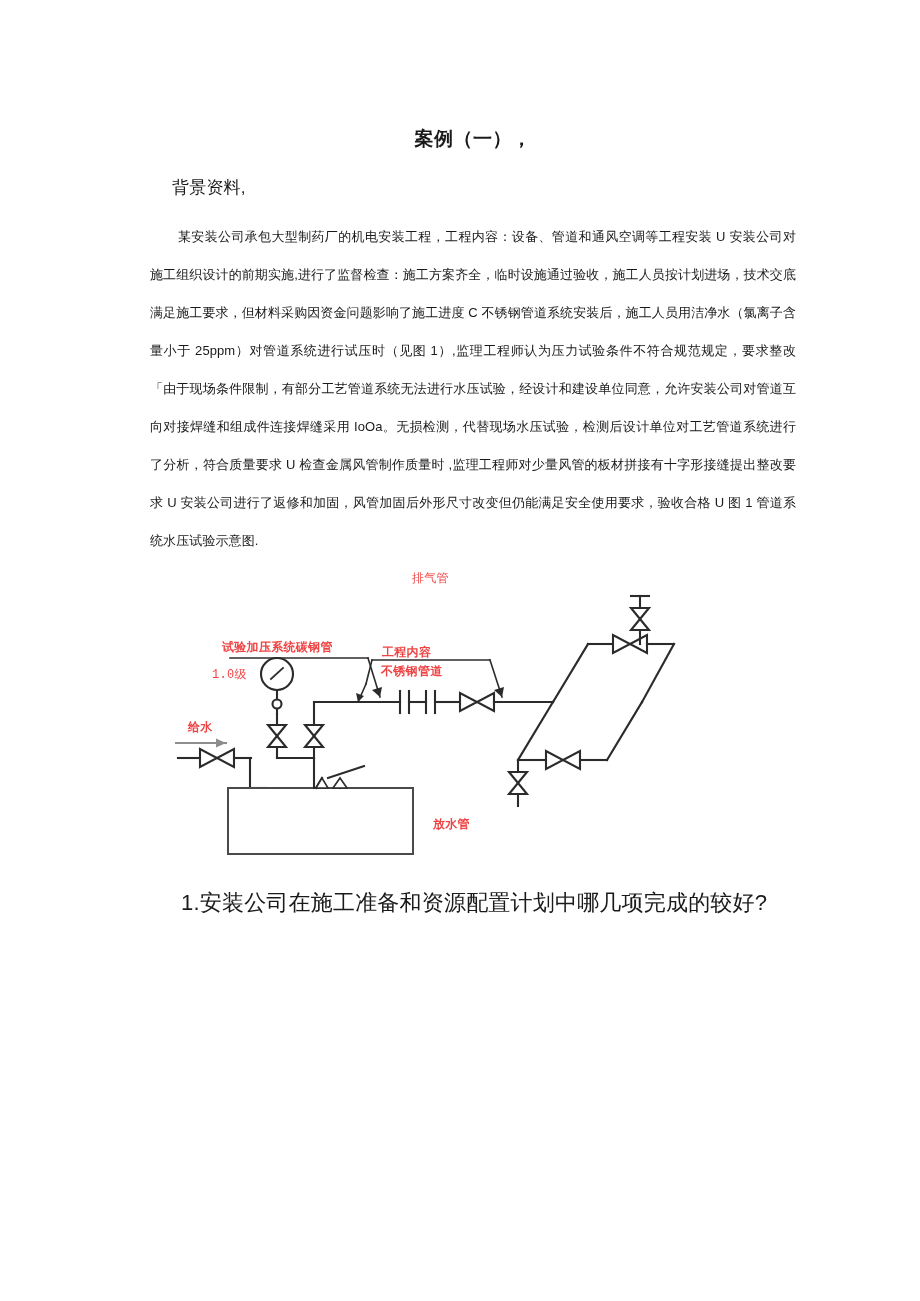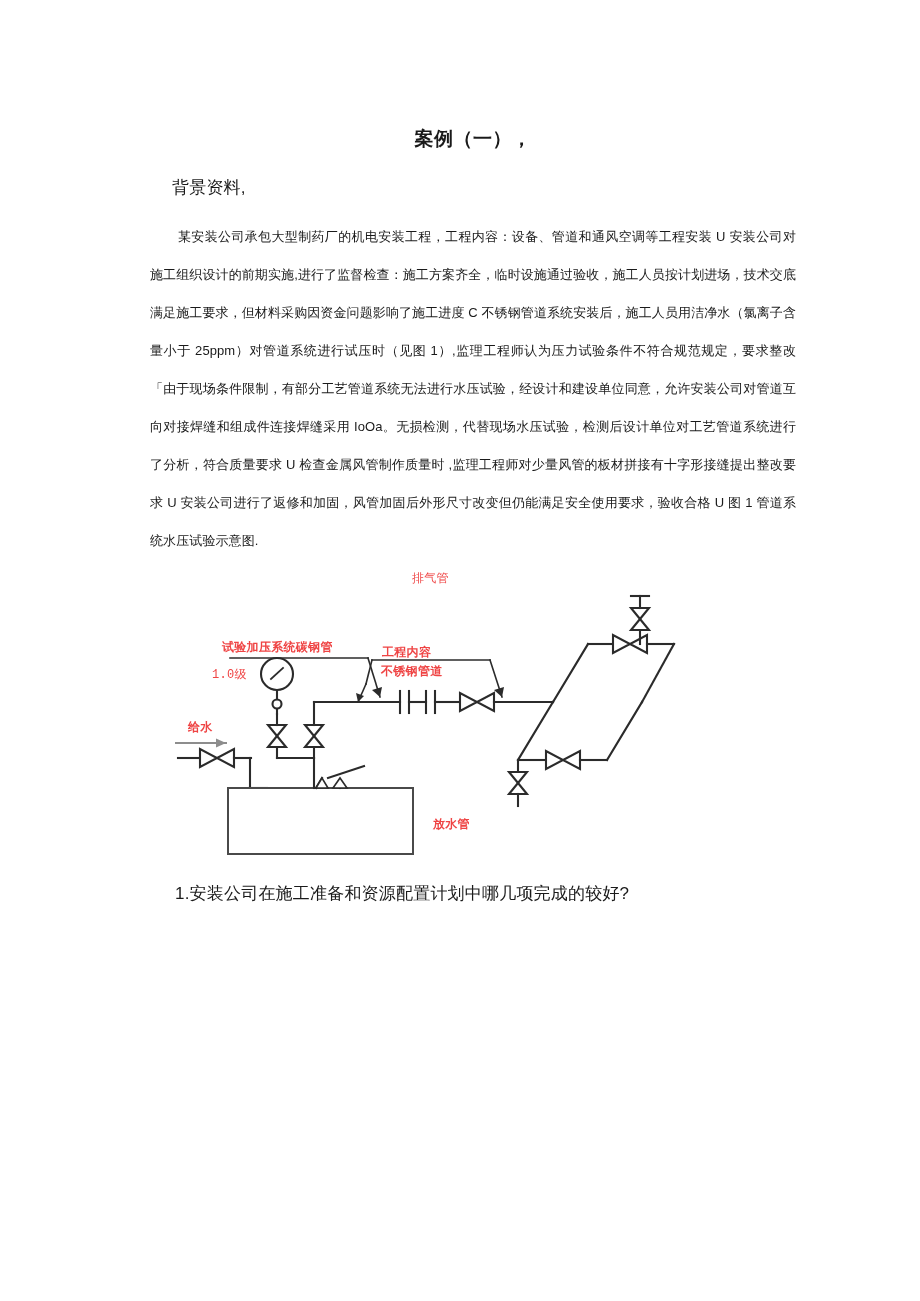--- a/index.html
+++ b/index.html
@@ -79,22 +79,22 @@
 
   
   .q-head {
     font-size: 17px;
     margin: 0;
     padding-top: 17px;
     padding-left: 22px;
     letter-spacing: 0.2px;
   }
   .q-item {
-    font-size: 17px;
-    margin: 3px;
+    font-size: 22px;
+    margin: 9px;
     padding-top: 13px;
     padding-left: 22px;
     letter-spacing: 0.2px;
   }
 </style>
 </head>
 <body>
 
 <div class="page">
   <div class="content">

